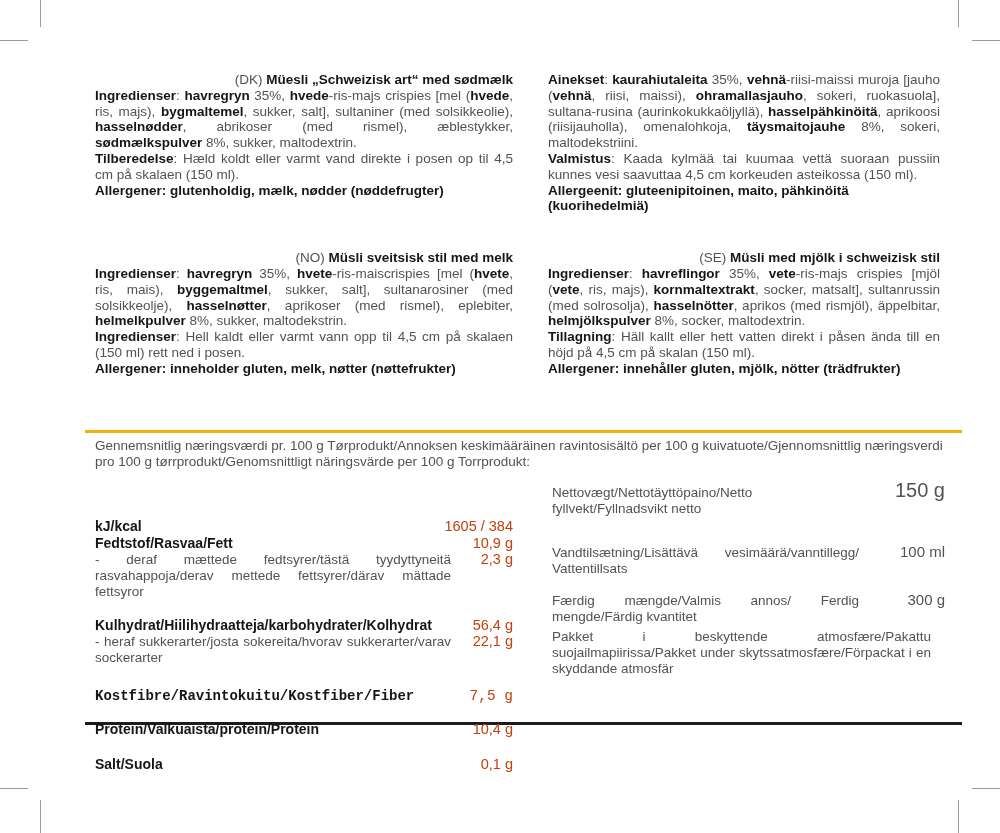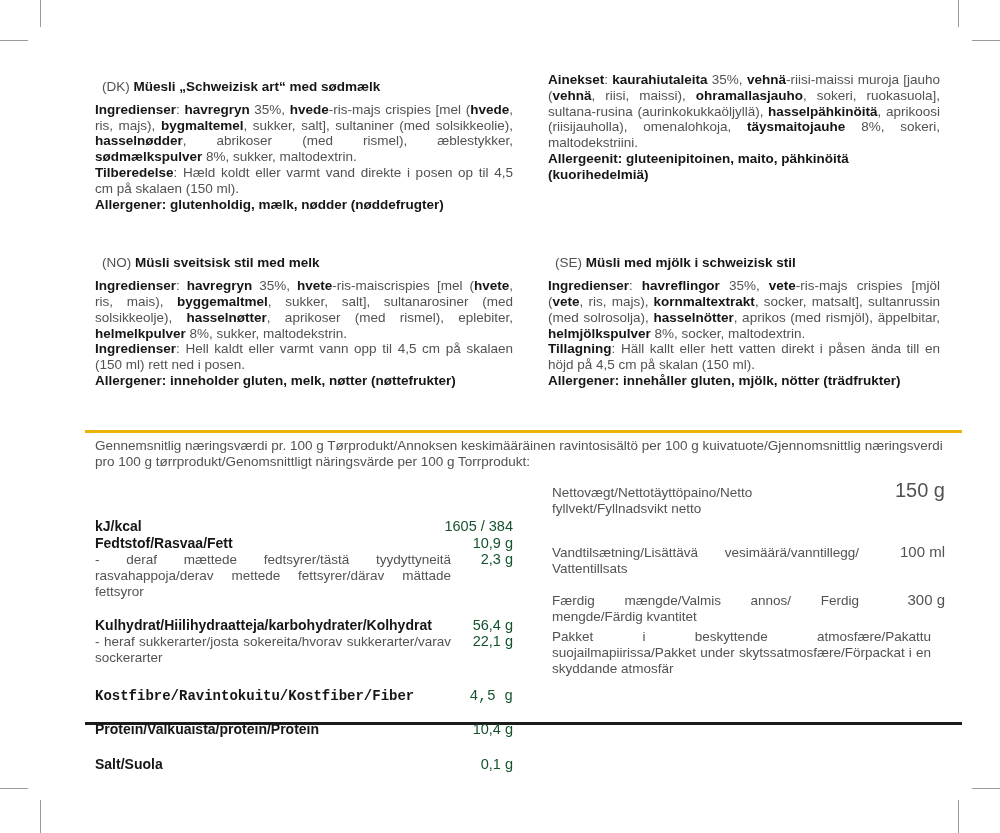--- a/index.html
+++ b/index.html
@@ -21,42 +21,42 @@
   .m-bl-v { left:40px;  top:800px; width:1px;  height:33px; }
   .m-br-h { left:972px; top:788px; width:28px; height:1px;  }
   .m-br-v { left:958px; top:800px; width:1px;  height:33px; }
 
   
   #blocks-grid {
     position:absolute; left:95px; top:72px; width:845px;
     display:grid; grid-template-columns:418px 392px; column-gap:35px; row-gap:36px;
   }
   .block { font-size:13.5px; line-height:15.8px; }
-  .btitle { margin:7px; }
+  .btitle { margin:0;text-align:right; }
   .para { margin:0; text-align:justify; }
   .allergens { margin:0; }
 
   
   #nutrition {
     position:absolute; left:85px; top:430px; width:877px; height:289px;
     border-top:3px solid #eab308; border-bottom:3px solid #1c1c1c;
   }
   .nheader {
     margin:5px 0 0 10px; width:855px;
     font-size:13.5px; line-height:16px; color:#525252;
   }
   .ncol-left  { position:absolute; left:10px;  top:41px; width:418px; }
   .ncol-right { position:absolute; left:467px; top:37px; width:393px; }
 
   .nrow { position:relative; font-size:13.5px; line-height:16px;margin-top:44px; }
   .nrow .nlabel { padding-right:62px; text-align:justify; color:#525252; }
   .nrow .blabel { font-size:14px; white-space:nowrap; }
   .nrow .nvals {
     position:absolute; right:0; top:0; width:80px; text-align:right;
-    color:#14532d; font-size:14.5px; line-height:16px;
+    color:#c2410c; font-size:14.5px; line-height:16px;
   }
   .lr-1 { margin-top:0; }
   .lr-2 { margin-top:17px; }
   .lr-3 { margin-top:22px;font-family:Liberation Mono, monospace; }
   .lr-4 { margin-top:16px; }
   .lr-5 { margin-top:18px; }
 
   .rrow { display:flex; align-items:baseline; font-size:13.5px; line-height:16px; }
   .rrow .rlabel { flex:1; color:#525252; text-align:justify; padding-right:14px; }
   .rrow .rvalue { width:72px; text-align:right; color:#525252; font-size:15px; white-space:nowrap; }
@@ -79,20 +79,21 @@
 
 <div id="blocks-grid">
   <div class="block">
     <div class="btitle"><span class="r">(DK) </span><span class="b">Müesli „Schweizisk art“ med sødmælk</span></div>
     <p class="para"><span class="b">Ingredienser</span><span class="r">: </span><span class="b">havregryn</span><span class="r"> 35%, </span><span class="b">hvede</span><span class="r">-ris-majs crispies [mel (</span><span class="b">hvede</span><span class="r">, ris, majs), </span><span class="b">bygmaltemel</span><span class="r">, sukker, salt], sultaniner (med solsikkeolie), </span><span class="b">hasselnødder</span><span class="r">, abrikoser (med rismel), æblestykker, </span><span class="b">sødmælkspulver</span><span class="r"> 8%, sukker, maltodextrin.</span></p>
     <p class="para"><span class="b">Tilberedelse</span><span class="r">: Hæld koldt eller varmt vand direkte i posen op til 4,5 cm på skalaen (150 ml).</span></p>
     <p class="allergens b">Allergener: glutenholdig, mælk, nødder (nøddefrugter)</p>
   </div>
   <div class="block">
     <p class="para"><span class="b">Ainekset</span><span class="r">: </span><span class="b">kaurahiutaleita</span><span class="r"> 35%, </span><span class="b">vehnä</span><span class="r">-riisi-maissi muroja [jauho (</span><span class="b">vehnä</span><span class="r">, riisi, maissi), </span><span class="b">ohramallasjauho</span><span class="r">, sokeri, ruokasuola], sultana-rusina (aurinkokukkaöljyllä), </span><span class="b">hasselpähkinöitä</span><span class="r">, aprikoosi (riisijauholla), omenalohkoja, </span><span class="b">täysmaitojauhe</span><span class="r"> 8%, sokeri, maltodekstriini.</span></p>
+    <p class="para"><span class="b">Valmistus</span><span class="r">: Kaada kylmää tai kuumaa vettä suoraan pussiin kunnes vesi saavuttaa 4,5 cm korkeuden asteikossa (150 ml).</span></p>
     <p class="allergens b">Allergeenit: gluteenipitoinen, maito, pähkinöitä (kuorihedelmiä)</p>
   </div>
   <div class="block">
     <div class="btitle"><span class="r">(NO) </span><span class="b">Müsli sveitsisk stil med melk</span></div>
     <p class="para"><span class="b">Ingredienser</span><span class="r">: </span><span class="b">havregryn</span><span class="r"> 35%, </span><span class="b">hvete</span><span class="r">-ris-maiscrispies [mel (</span><span class="b">hvete</span><span class="r">, ris, mais), </span><span class="b">byggemaltmel</span><span class="r">, sukker, salt], sultanarosiner (med solsikkeolje), </span><span class="b">hasselnøtter</span><span class="r">, aprikoser (med rismel), eplebiter, </span><span class="b">helmelkpulver</span><span class="r"> 8%, sukker, maltodekstrin.</span></p>
     <p class="para"><span class="b">Ingredienser</span><span class="r">: Hell kaldt eller varmt vann opp til 4,5 cm på skalaen (150 ml) rett ned i posen.</span></p>
     <p class="allergens b">Allergener: inneholder gluten, melk, nøtter (nøttefrukter)</p>
   </div>
   <div class="block">
     <div class="btitle"><span class="r">(SE) </span><span class="b">Müsli med mjölk i schweizisk stil</span></div>
@@ -121,21 +122,21 @@
   <div class="nrow lr-2">
     <div class="nlabel"><span class="b blabel">Kulhydrat/Hiilihydraatteja/karbohydrater/Kolhydrat</span><span class="r" style="display:block">- heraf sukkerarter/josta sokereita/hvorav sukkerarter/varav sockerarter</span></div>
     <div class="nvals">
           <div>56,4 g</div>
           <div>22,1 g</div>
         </div>
   </div>
   <div class="nrow lr-3">
     <div class="nlabel"><span class="b blabel">Kostfibre/Ravintokuitu/Kostfiber/Fiber</span></div>
     <div class="nvals">
-          <div>4,5 g</div>
+          <div>7,5 g</div>
         </div>
   </div>
   <div class="nrow lr-4">
     <div class="nlabel"><span class="b blabel">Protein/Valkuaista/protein/Protein</span></div>
     <div class="nvals">
           <div>10,4 g</div>
         </div>
   </div>
   <div class="nrow lr-5">
     <div class="nlabel"><span class="b blabel">Salt/Suola</span></div>

